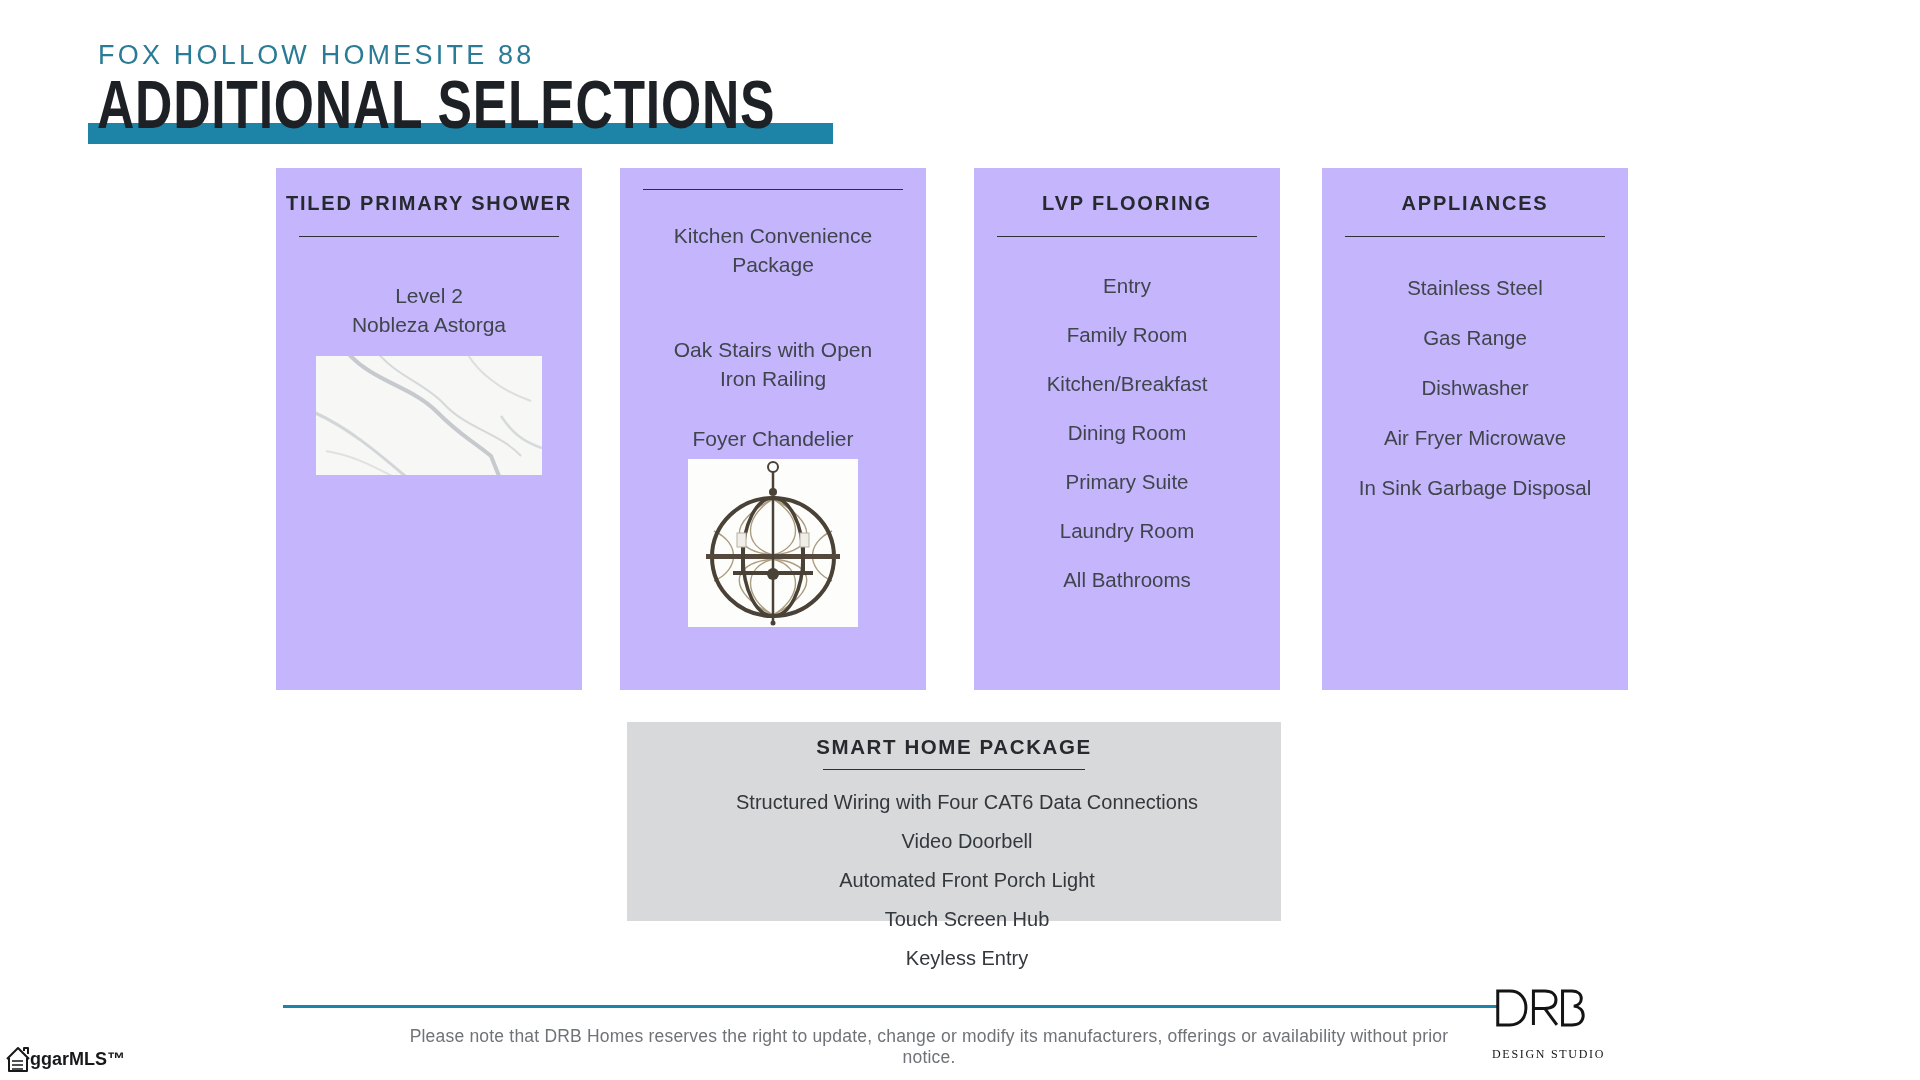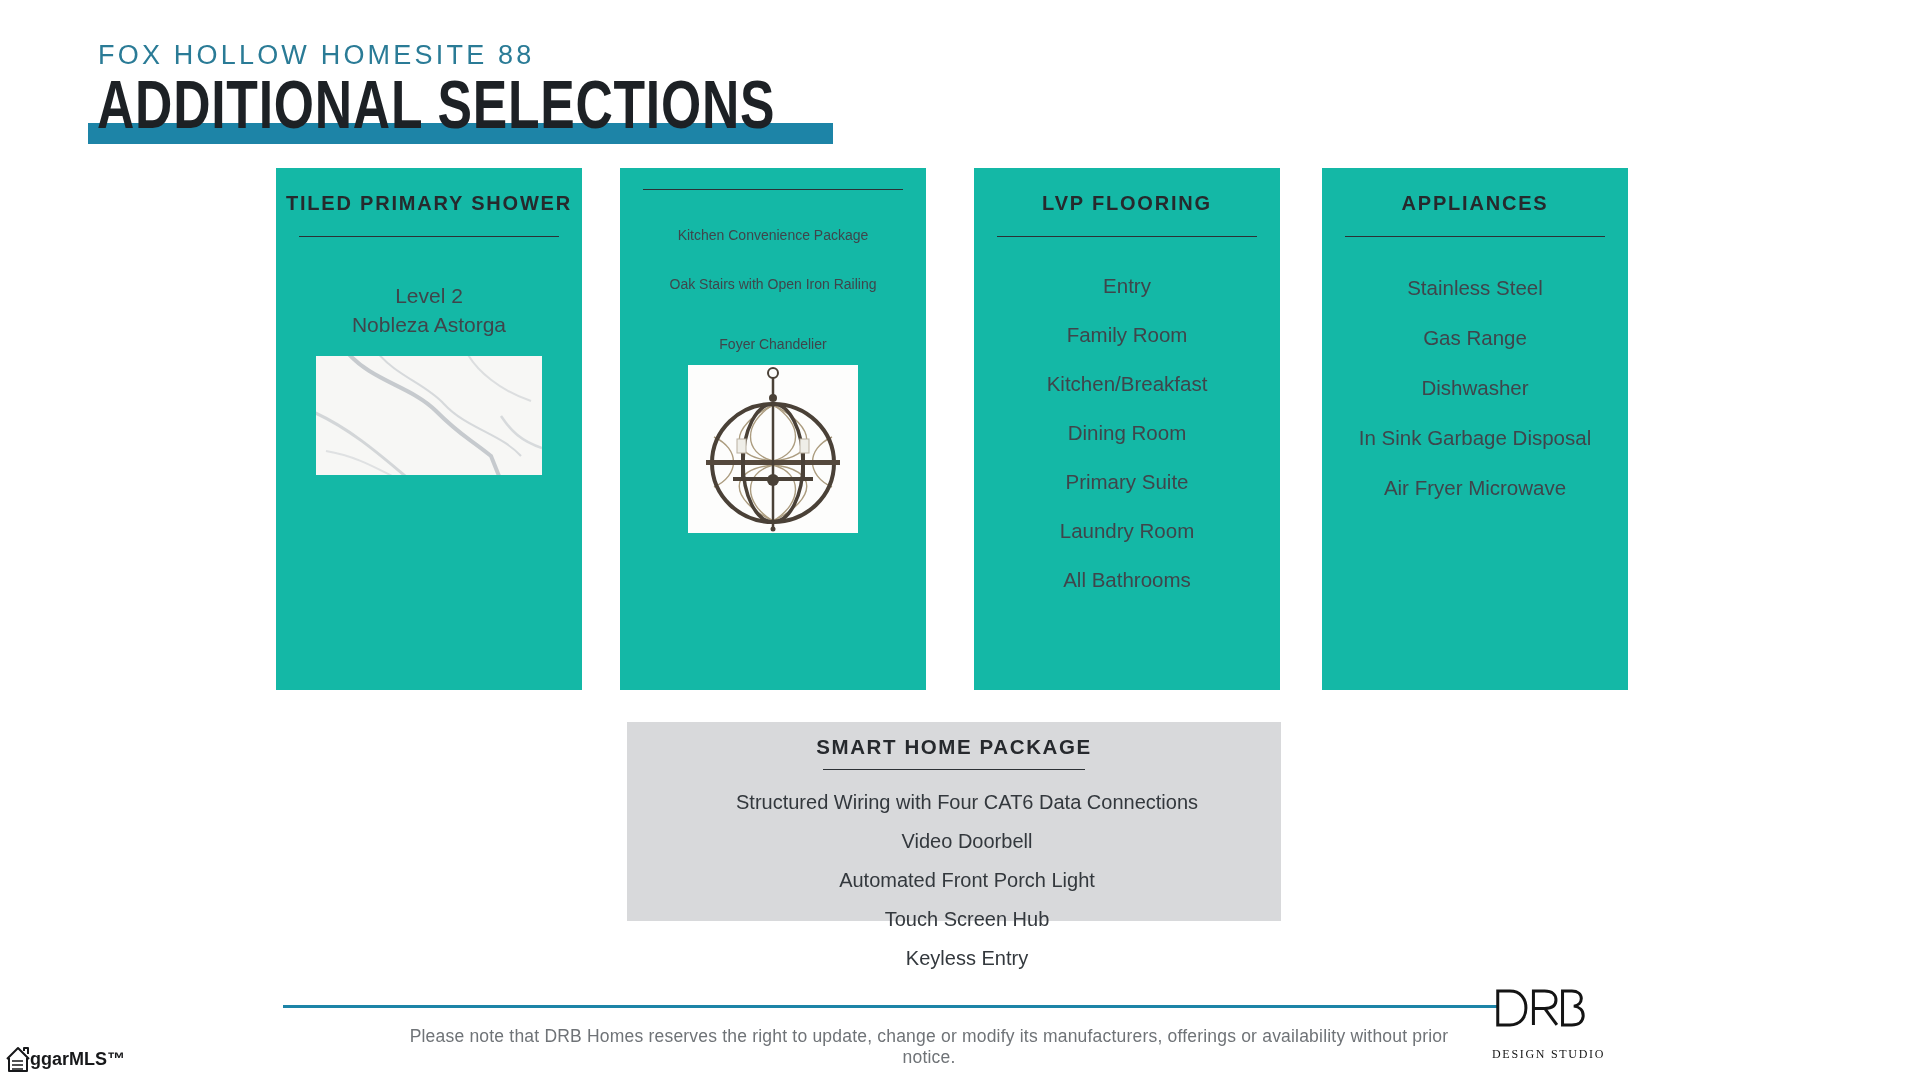--- a/index.html
+++ b/index.html
@@ -16,38 +16,38 @@
   .title-bar{
     position:absolute;left:88px;top:123px;width:745px;height:21px;background:#1d84a7;
   }
   .main-title{
     position:absolute;left:97px;top:70px;line-height:68px;font-size:68px;font-weight:800;
     color:#1d2125;letter-spacing:1px;white-space:nowrap;
     transform:scaleX(0.76);transform-origin:0 0;
   }
   
   .card{
-    position:absolute;top:168px;height:522px;width:306px;background:#14b8a6;text-align:center;
+    position:absolute;top:168px;height:522px;width:306px;background:#c4b5fd;text-align:center;
     color:#3f454b;
   }
   .card-1{left:276px;}
   .card-2{left:620px;}
   .card-3{left:974px;}
   .card-4{left:1322px;}
   .card-header{
     padding-top:23px;font-size:20px;font-weight:700;letter-spacing:1.8px;line-height:24px;color:#26292d;
     white-space:nowrap;
   }
   .card-rule{width:260px;border-top:1.6px solid #2c3135;margin:21px auto 0;height:0;}
   .body-line{font-size:21px;line-height:29px;color:#3f454b;}
   .shower-line1{margin-top:44px;}
   .marble{display:block;margin:17px auto 0;width:226px;height:119px;}
-  .feat{font-size:14px;line-height:29px;color:#3f454b;width:240px;margin-left:auto;margin-right:auto;}
+  .feat{font-size:21px;line-height:29px;color:#3f454b;width:240px;margin-left:auto;margin-right:auto;}
   .feat-1{margin-top:31px;}
-  .feat-2{margin-top:20px;}
+  .feat-2{margin-top:56px;}
   .feat-3{margin-top:31px;}
   .chandelier-wrap{display:block;margin:6px auto 0;width:170px;height:168px;background:#fdfdfd;}
   .room{height:49px;display:flex;align-items:center;justify-content:center;font-size:20.5px;color:#3f454b;}
   .rooms{margin-top:24px;}
   .appl{height:50px;display:flex;align-items:center;justify-content:center;font-size:20.5px;color:#3f454b;}
   .appls{margin-top:26px;}
   
   .smart-card{
     position:absolute;left:627px;top:722px;width:654px;height:199px;background:#d8d9db;text-align:center;
   }
@@ -147,22 +147,22 @@
     </div>
   </div>
 
   <div class="card card-4">
     <div class="card-header">APPLIANCES</div>
     <div class="card-rule"></div>
     <div class="appls">
       <div class="appl">Stainless Steel</div>
       <div class="appl">Gas Range</div>
       <div class="appl">Dishwasher</div>
+      <div class="appl">Air Fryer Microwave</div>
       <div class="appl">In Sink Garbage Disposal</div>
-      <div class="appl">Air Fryer Microwave</div>
     </div>
   </div>
 
   <div class="smart-card">
     <div class="smart-header">SMART HOME PACKAGE</div>
     <div class="smart-rule"></div>
     <div class="smart-items">
       <div class="smart-item">Structured Wiring with Four CAT6 Data Connections</div>
       <div class="smart-item">Video Doorbell</div>
       <div class="smart-item">Automated Front Porch Light</div>

